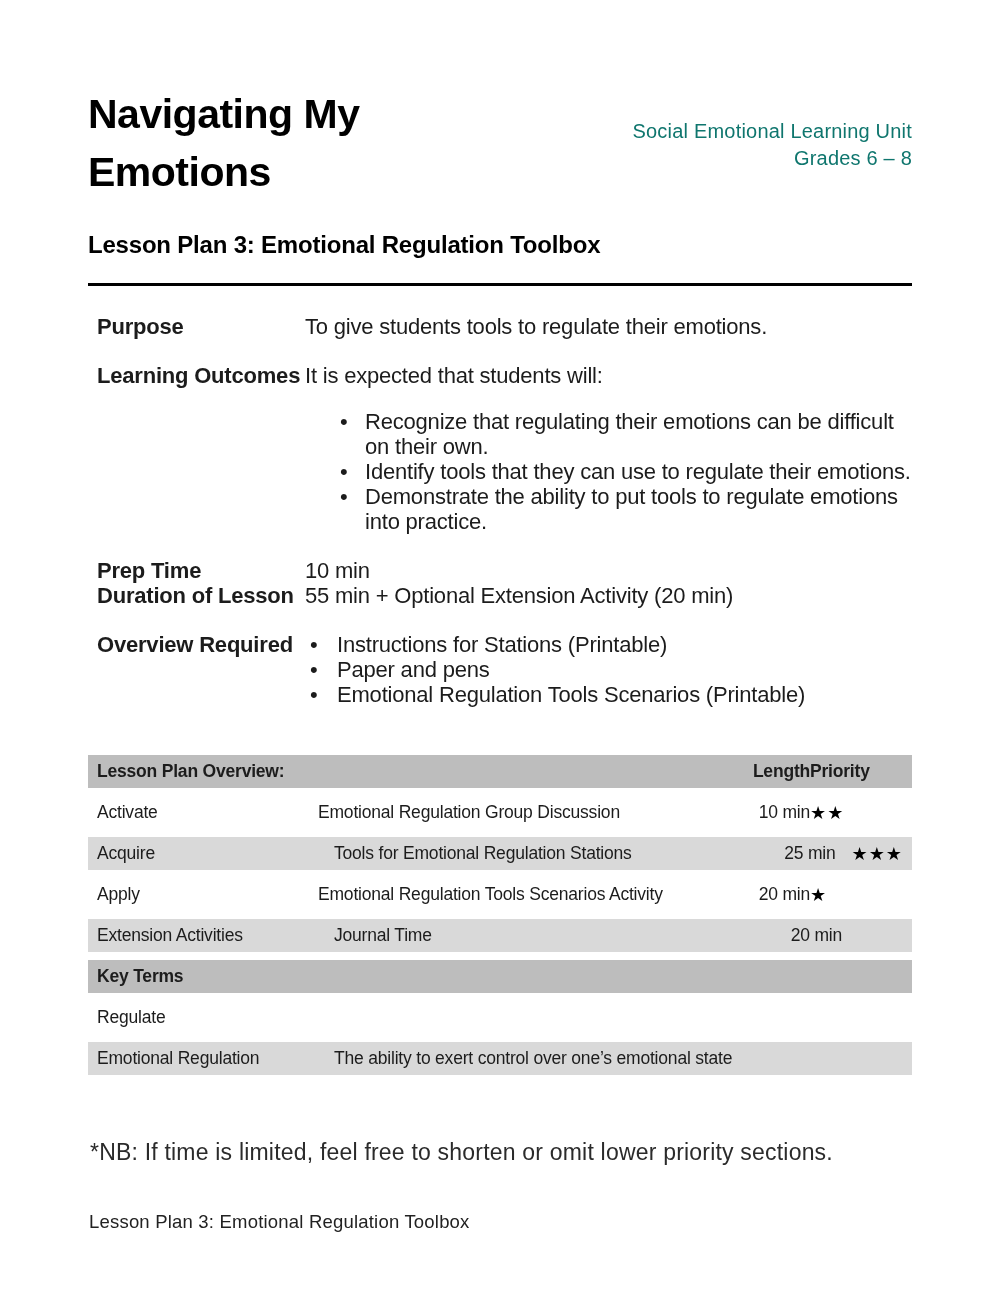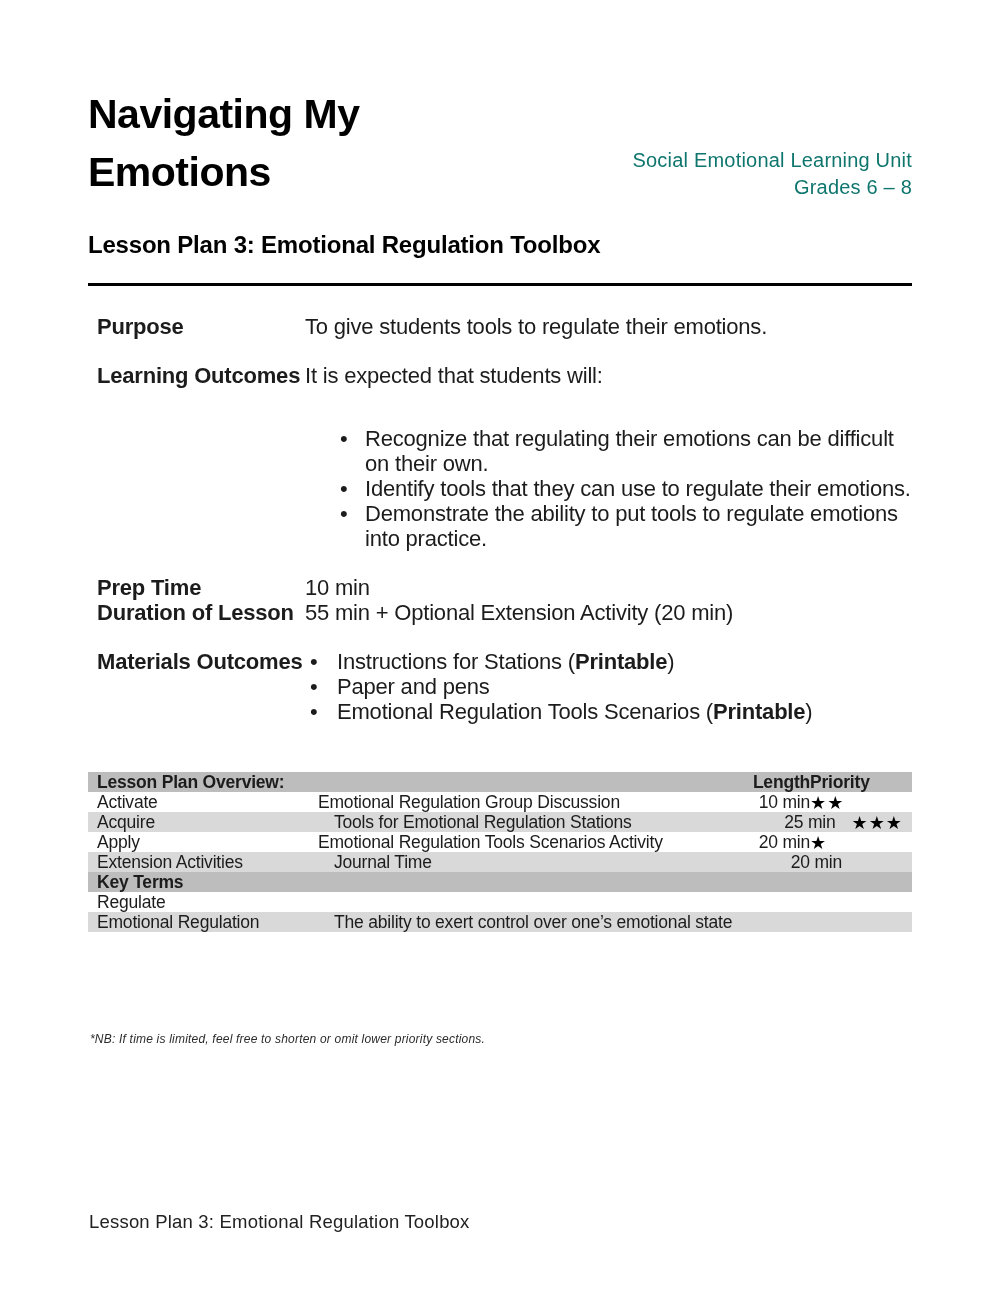--- a/index.html
+++ b/index.html
@@ -8,61 +8,61 @@
     position:relative;
     width:1000px; height:1294px;
     background:#ffffff;
     font-family:"Liberation Sans","DejaVu Sans",sans-serif;
     color:#1c1c1c;
     overflow:hidden;
   }
   .content { padding:85px 88px 0 88px; }
 
   
-  .hdr { display:flex; justify-content:space-between; align-items:flex-end;gap:16px; }
+  .hdr { display:flex; justify-content:space-between; align-items:center;gap:16px; }
   .doc-title { font-size:41px; font-weight:800; line-height:58px; letter-spacing:-0.5px; color:#000; }
   .unit-info { text-align:right; font-size:20px; line-height:27px; color:#0f766e; padding-top:3px; letter-spacing:0.2px; }
 
   
   .lesson-heading { font-size:24px; font-weight:800; letter-spacing:-0.2px; color:#000; margin-top:28px; line-height:32px; }
   .intro { font-size:17.5px; line-height:25px; letter-spacing:-0.2px; margin-top:28px; max-width:760px; }
 
   .rule { border:none; border-top:3px solid #000; margin-top:22px; }
 
   
   .details { margin-top:28px; font-size:22px; line-height:25px; letter-spacing:-0.2px; }
   .detail-row { display:flex; }
   .mt24 { margin-top:24px; }
   .detail-label { width:217px; min-width:217px; padding-left:9px; font-weight:700; }
   .detail-value { flex:1; }
 
-  ul.outcomes { list-style:none; margin-top:38px; padding-left:35px; }
+  ul.outcomes { list-style:none; margin-top:21px; padding-left:35px; }
   ul.outcomes li { position:relative; padding-left:25px; }
   ul.outcomes li::before { content:"\2022"; position:absolute; left:0; }
 
   ul.materials { list-style:none; padding-left:5px; }
   ul.materials li { position:relative; padding-left:27px; }
   ul.materials li::before { content:"\2022"; position:absolute; left:0; }
-  .b { font-weight:700; }
+  .b { font-weight:400; }
 
   
   .tbl { margin-top:48px; font-size:17.5px; letter-spacing:-0.2px; }
-  .t-row { display:flex; align-items:center; height:20px; }
+  .t-row { display:flex; align-items:center; height:33px;margin-top:8px; }
   .t-head { background:#bdbdbd; }
   .t-alt  { background:#d9d9d9;gap:16px; }
   .t-c1 { width:230px; min-width:230px; padding-left:9px; }
   .t-c2 { width:400px; }
   .t-len { width:92px; text-align:right; }
   .t-pri { flex:1; text-align:left; padding-right:9px; }
   .t-def { flex:1; }
   .bold { font-weight:700; }
   .stars { font-family:"DejaVu Sans",sans-serif; font-size:18px; letter-spacing:1px; color:#000; }
 
   
-  .note { margin-top:100px; font-style:italic; font-size:12px; color:#2b2b2b; letter-spacing:0.2px; padding-left:2px; }
+  .note { margin-top:64px; font-size:23px; color:#2b2b2b; letter-spacing:0.2px; padding-left:2px; }
   .page-footer { position:absolute; left:89px; top:1211px; font-size:18.5px; color:#222; letter-spacing:0.2px; }
 </style>
 </head>
 <body>
 
 <div class="page">
   <div class="content">
 
     <div class="hdr">
       <div class="doc-title">
@@ -102,21 +102,21 @@
       <div class="detail-row mt24">
         <div class="detail-label">Prep Time</div>
         <div class="detail-value">10 min</div>
       </div>
       <div class="detail-row">
         <div class="detail-label">Duration of Lesson</div>
         <div class="detail-value">55 min + Optional Extension Activity (20 min)</div>
       </div>
 
       <div class="detail-row mt24">
-        <div class="detail-label">Materials Outcomes</div>
+        <div class="detail-label">Overview Required</div>
         <div class="detail-value">
           <ul class="materials">
             <li><span>Instructions for Stations (</span><span class="b">Printable</span><span>)</span></li>
             <li><span>Paper and pens</span><span class="b"></span><span></span></li>
             <li><span>Emotional Regulation Tools Scenarios (</span><span class="b">Printable</span><span>)</span></li>
           </ul>
         </div>
       </div>
 
     </div>

